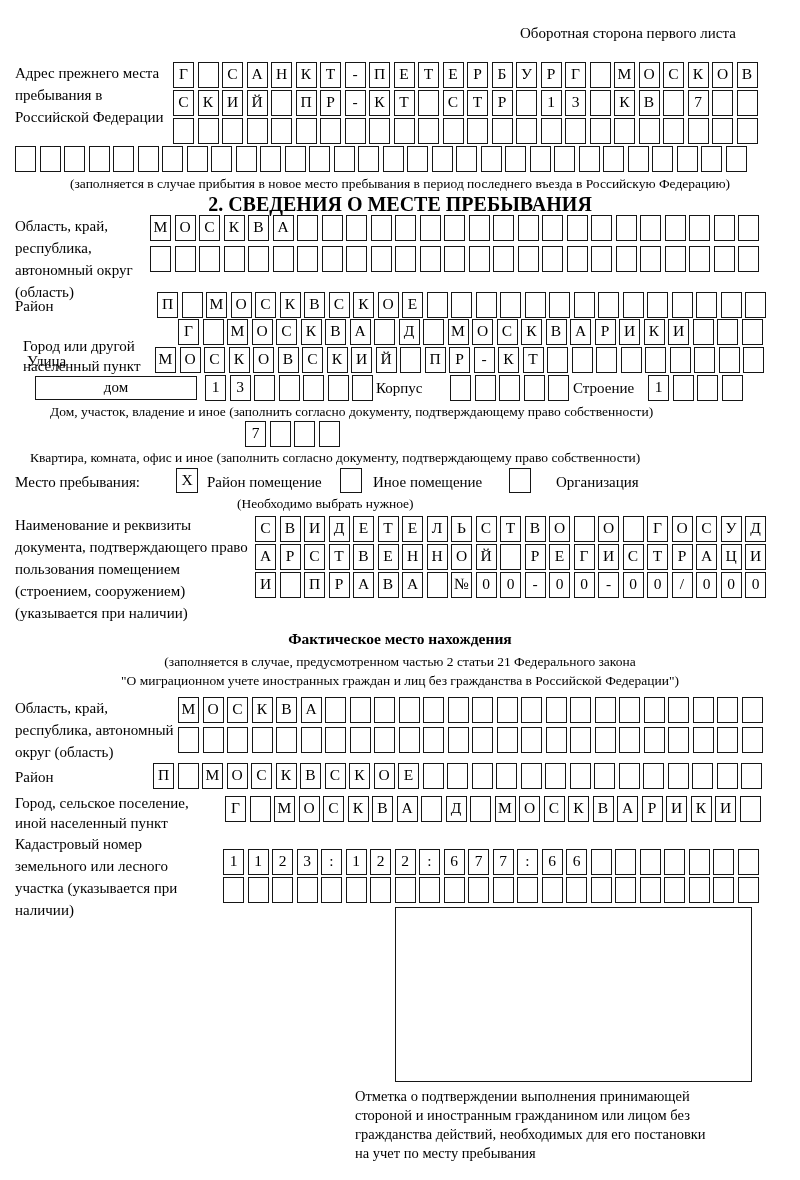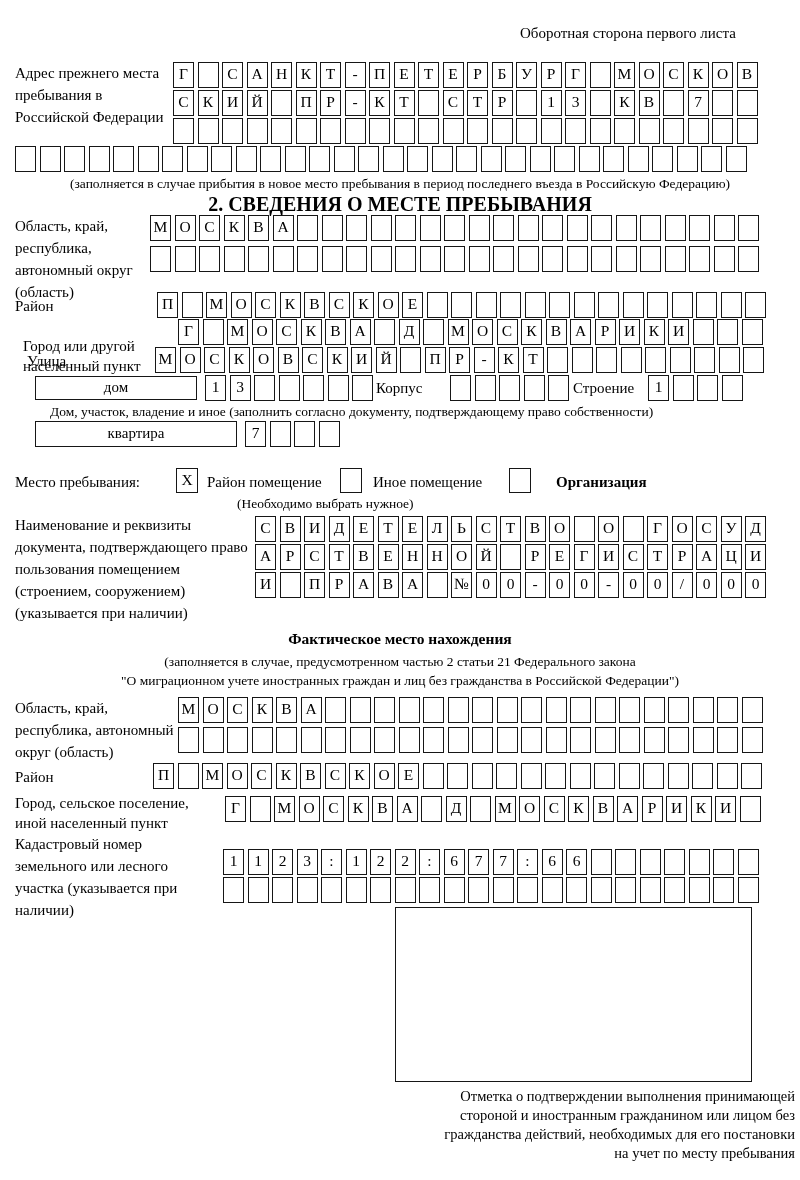--- a/index.html
+++ b/index.html
@@ -301,35 +301,35 @@
     </div>
   <div class="lbl" style="left:573px; top:377px;">Строение</div>
   <div class="cellrow" style="left:648px; top:375px;">
       <span class="cell">1</span>
       <span class="cell"></span>
       <span class="cell"></span>
       <span class="cell"></span>
     </div>
   <div class="cap" style="left:20px; top:403px;margin-left:30px;">Дом, участок, владение и иное (заполнить согласно документу, подтверждающему право собственности)</div>
 
-  <div class="wbox" style="left:35px; top:421px; width:202px; height:26px; line-height:23px;">квартира</div>
   <div class="cellrow" style="left:245px; top:421px;">
       <span class="cell">7</span>
       <span class="cell"></span>
       <span class="cell"></span>
       <span class="cell"></span>
     </div>
+  <div class="cap" style="left:30px; top:449px;">Квартира, комната, офис и иное (заполнить согласно документу, подтверждающему право собственности)</div>
 
   <div class="lbl" style="left:15px; top:471px;">Место пребывания:</div>
   <div class="chk" style="left:176px; top:468px;">X</div>
   <div class="lbl" style="left:207px; top:471px;">Район помещение</div>
   <div class="chk" style="left:340px; top:468px;"></div>
   <div class="lbl" style="left:373px; top:471px;">Иное помещение</div>
   <div class="chk" style="left:509px; top:468px;"></div>
-  <div class="lbl" style="left:556px; top:471px;font-weight:bold;">Организация</div>
+  <div class="lbl" style="left:556px; top:471px;">Организация</div>
   <div class="cap" style="left:237px; top:495px;">(Необходимо выбрать нужное)</div>
 
   <div class="lbl" style="left:15px; top:514px; width:238px;">Наименование и реквизиты документа, подтверждающего право пользования помещением (строением, сооружением) (указывается при наличии)</div>
   <div class="cellrow" style="left:255px; top:516px;">
       <span class="cell">С</span>
       <span class="cell">В</span>
       <span class="cell">И</span>
       <span class="cell">Д</span>
       <span class="cell">Е</span>
       <span class="cell">Т</span>
@@ -553,21 +553,21 @@
       <span class="cell"></span>
       <span class="cell"></span>
       <span class="cell"></span>
       <span class="cell"></span>
       <span class="cell"></span>
       <span class="cell"></span>
       <span class="cell"></span>
     </div>
 
   <div class="wbox" style="left:395px; top:907px; width:357px; height:175px;"></div>
-  <div style="position:absolute; left:355px; top:1087px; width:440px; text-align:right;
+  <div style="position:absolute; left:355px; top:1087px; width:440px; text-align:left;
               font-size:14.5px; line-height:19px;">
     <div>Отметка о подтверждении выполнения принимающей</div>
     <div>стороной и иностранным гражданином или лицом без</div>
     <div>гражданства действий, необходимых для его постановки</div>
     <div>на учет по месту пребывания</div>
   </div>
 
 </div>
 
 </body></html>

